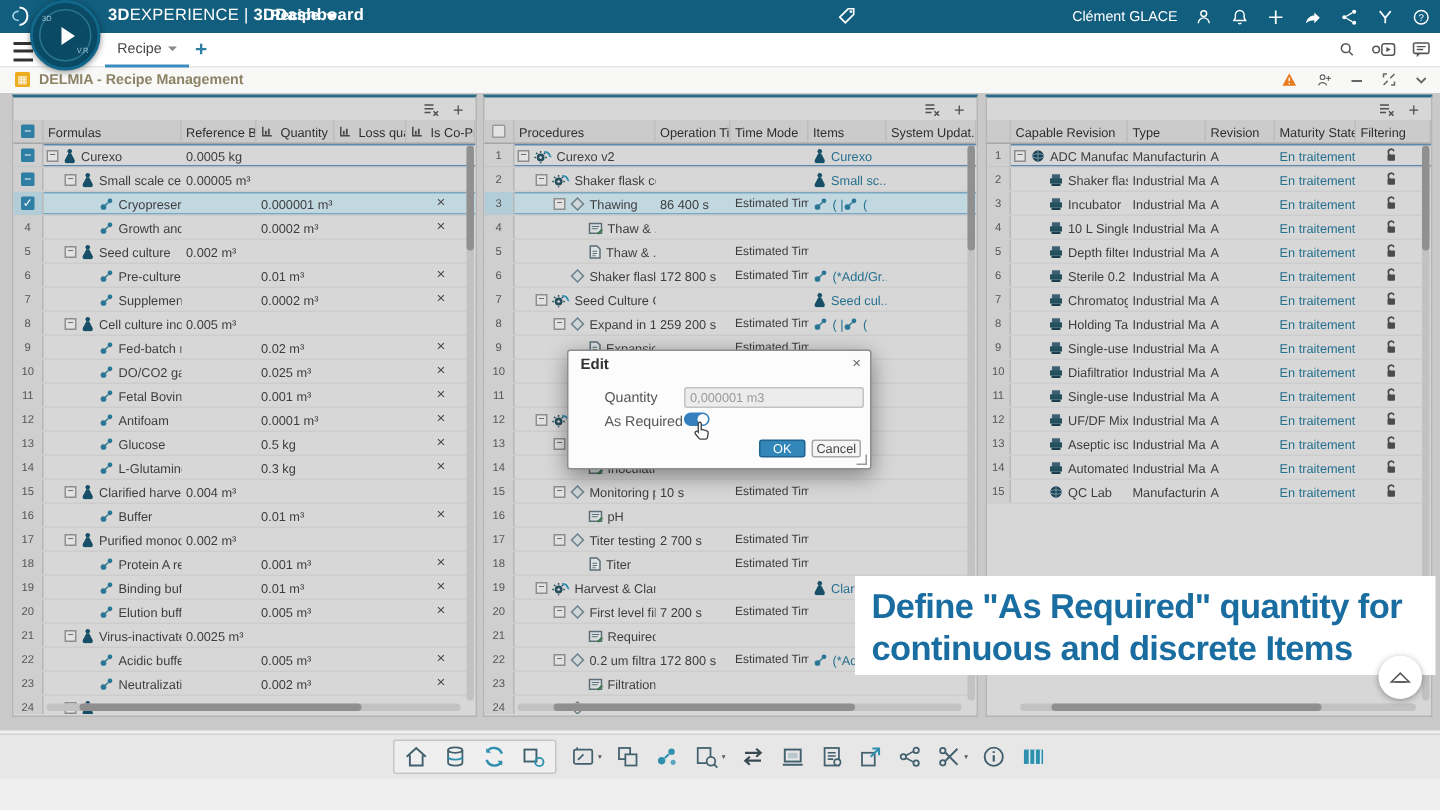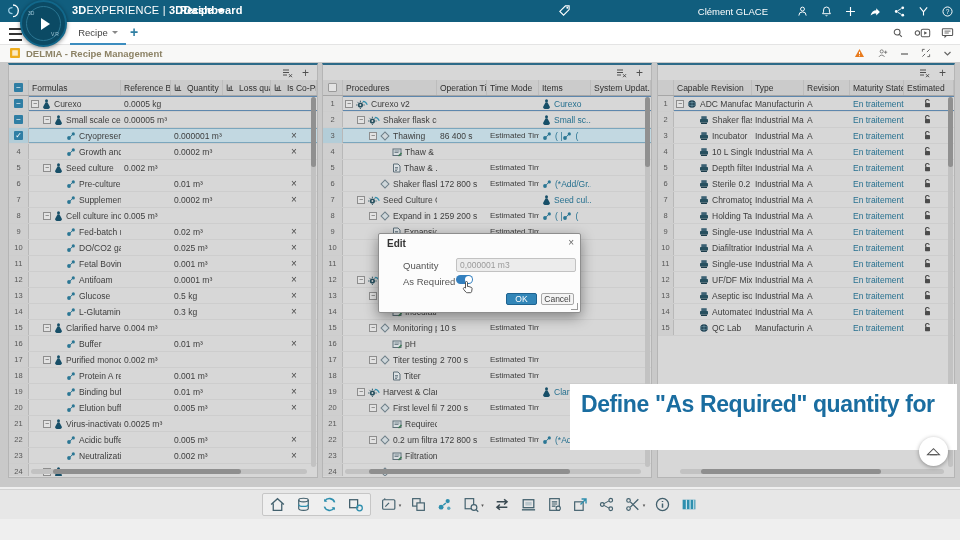--- a/index.html
+++ b/index.html
@@ -9,21 +9,21 @@
   .topbar{position:absolute;left:0;top:0;width:960px;height:22px;background:#115e7e;color:#fff;z-index:30;}
   .logo3ds{position:absolute;left:4px;top:3px;}
   .brand{position:absolute;left:72px;top:4px;font-size:11px;letter-spacing:.2px;white-space:nowrap;}
   .brand b{font-weight:bold}
   .ctx{position:absolute;left:180px;top:5px;font-size:10px;font-weight:bold;display:flex;align-items:center;gap:4px;}
   .chev{width:0;height:0;border-left:4px solid transparent;border-right:4px solid transparent;border-top:4px solid #fff;}
   .searchpill{position:absolute;left:352px;top:3px;width:196px;height:15px;border:1px solid #8fb4c6;border-radius:9px;background:#0f546f;display:flex;align-items:center;padding:0 6px;box-sizing:border-box;}
   .search-ph{font-size:9px;color:#b6cdd8;flex:1}
   .tagicon{position:absolute;left:558px;top:4px;}
   .userarea{position:absolute;right:6px;top:0;height:22px;display:flex;align-items:center;gap:11px;}
-  .uname{font-size:9.5px;margin-right:17px;}
+  .uname{font-size:9.5px;margin-right:0;}
   .tbico{display:inline-flex;cursor:pointer}
   
   .compass{position:absolute;left:20px;top:0px;width:43px;height:43px;border-radius:50%;background:#0b4a64;border:2px solid #11678a;box-shadow:0 1px 4px rgba(0,0,0,.45);z-index:60;display:flex;align-items:center;justify-content:center;}
   .compass .ring{position:absolute;inset:4px;border:1px solid #2a7693;border-radius:50%;}
   .compass .play{width:0;height:0;border-left:9px solid #fff;border-top:6px solid transparent;border-bottom:6px solid transparent;margin-left:3px;}
   .compass .qm{position:absolute;font-size:5px;color:#9cc3d4;}
   
   .tabbar{position:absolute;left:0;top:22px;width:960px;height:22px;background:#fff;border-bottom:1px solid #e4e4e4;z-index:20;}
   .burger{position:absolute;left:9px;top:6px;width:13px;height:9px;border-top:2px solid #333;border-bottom:2px solid #333;}
   .burger:before{content:"";display:block;height:2px;background:#333;margin-top:2.5px;}
@@ -1399,21 +1399,21 @@
           <div class="th" style="width:52px">
             <span>Type</span>
           </div>
           <div class="th" style="width:46px">
             <span>Revision</span>
           </div>
           <div class="th" style="width:54px">
             <span>Maturity State</span>
           </div>
           <div class="th" style="width:50px">
-            <span>Estimated</span>
+            <span>Filtering</span>
           </div>
         </div>
     <div class="tbody">
           <div class="trow root">
       <div class="rowhead" style="width:16px">
               <span class="rn">1</span>
             </div>
       <div class="cell cname" style="padding-left:2px">
               <span class="exp">−</span>
               <span class="ic">
@@ -1869,20 +1869,21 @@
           <path d="M4.5 1.5c.6 0 1 .45 1 1v4l.5-.2 3.2 1c.6.2 1 .8.9 1.4l-.5 3c-.1.6-.6 1-1.2 1H5.2c-.5 0-1-.2-1.3-.6L1.6 9.3c-.4-.5-.3-1.2.2-1.6.4-.3 1-.3 1.4.1l.3.3V2.5c0-.55.4-1 1-1z" fill="#fff" stroke="#444" stroke-width="0.9"></path>
         </svg>
     </span>
     <span class="btn btn-ok">OK</span>
     <span class="btn btn-cancel">Cancel</span>
     <span class="grip"></span>
   </div>
 
   <div class="caption">
     <div class="cap-line">Define "As Required" quantity for</div>
+    <div class="cap-line">continuous and discrete Items</div>
   </div>
   <span class="assist">
     <svg width="15" height="11" viewBox="0 0 16 12">
         <path d="M1.5 9.5L8 3l6.5 6.5z" fill="none" stroke="#555" stroke-width="1.1"></path>
         <path d="M4 9.5h8" stroke="#555" stroke-width="1.1"></path>
       </svg>
   </span>
 
 
   <div class="toolbar">

